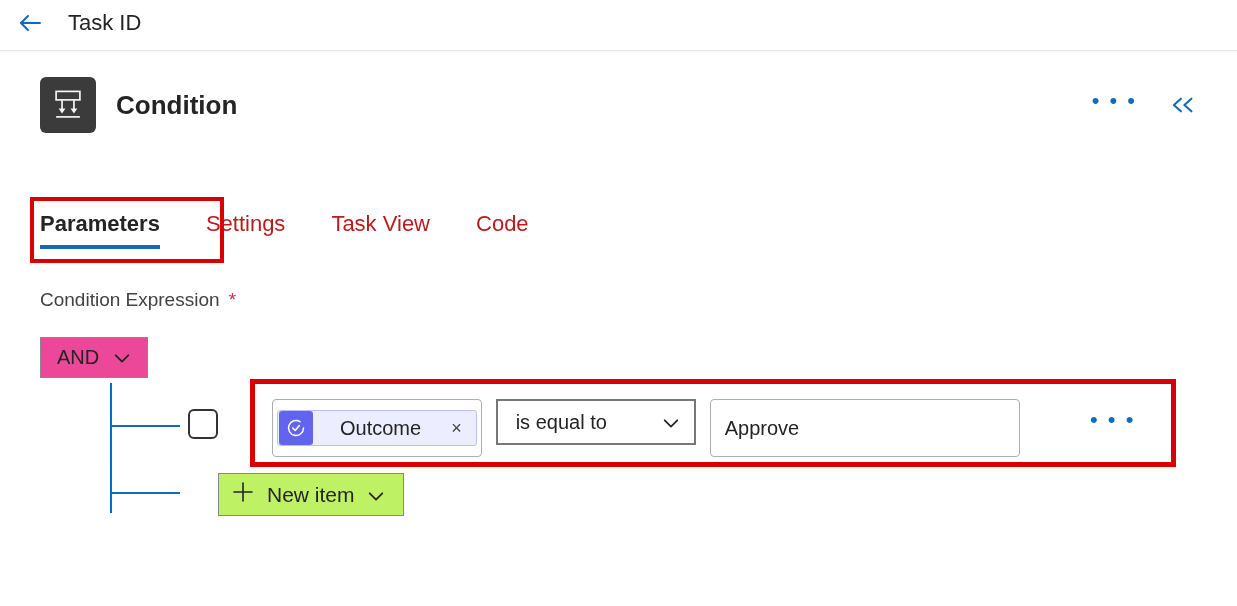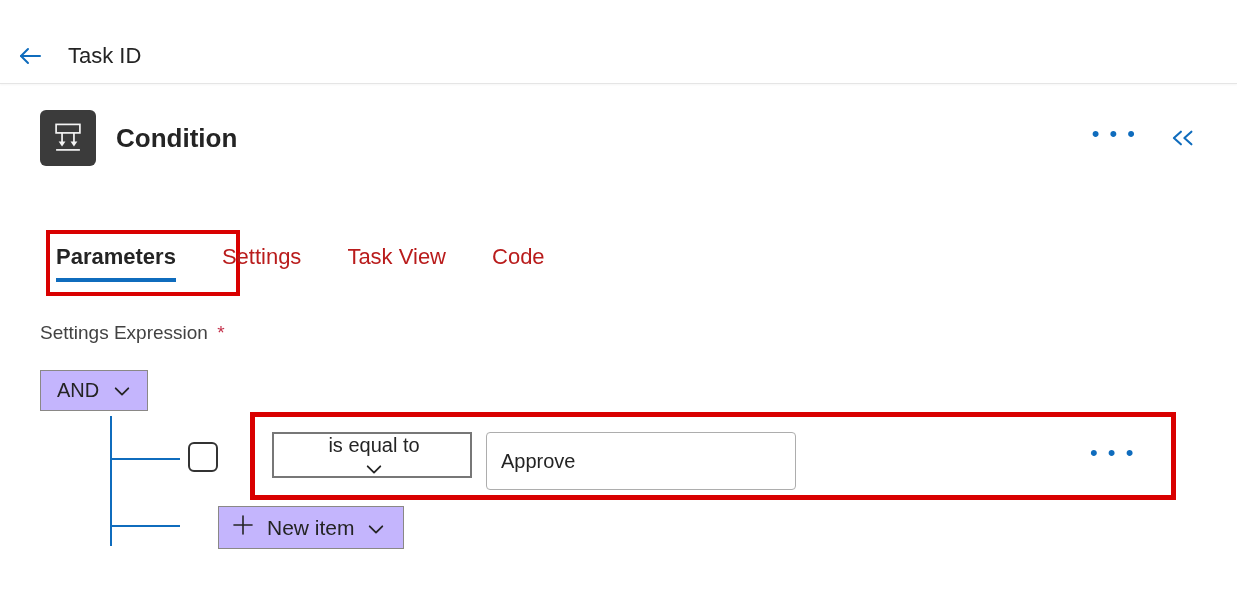--- a/index.html
+++ b/index.html
@@ -12,21 +12,20 @@
       overflow: hidden;
     }
     
     .top-bar {
       display: flex;
       align-items: center;
       padding: 10px 18px 14px 18px;
       border-bottom: 1px solid #e5e5e5;
       box-shadow: 0 1px 2px rgba(0,0,0,0.04);
       gap: 26px;
-      margin-top: 33px;
     }
     .back-arrow {
       color: #0f6cbd;
       cursor: pointer;
       display: flex;
       align-items: center;
     }
     .back-arrow svg { width: 24px; height: 24px; }
     .top-title {
       font-size: 22px;
@@ -77,21 +76,20 @@
       display: flex;
       align-items: center;
     }
     .collapse-btn svg { width: 28px; height: 22px; }
     
     .tabs {
       display: flex;
       gap: 46px;
       margin-top: 78px;
       position: relative;
-      margin-left: 16px;
     }
     .tab {
       font-size: 22px;
       font-weight: 400;
       color: #b91c1c;
       cursor: pointer;
       padding-bottom: 10px;
       position: relative;
     }
     .tab.active {
@@ -133,21 +131,21 @@
     }
     .and-box {
       display: inline-flex;
       align-items: center;
       gap: 14px;
       border: 1px solid #8a8886;
       padding: 8px 16px;
       font-size: 20px;
       color: #242424;
       cursor: pointer;
-      background: #c4b5fd;
+      background: #ec4899;
     }
     .chev-down-sm svg { width: 18px; height: 12px; }
     
     .tree-vert {
       position: absolute;
       left: 70px;
       top: 46px;
       width: 0;
       height: 130px;
       border-left: 2px solid #0f6cbd;
@@ -241,21 +239,20 @@
       align-items: center;
       justify-content: space-between;
       border: 2px solid #777;
       padding: 0 14px 0 18px;
       font-size: 20px;
       color: #242424;
       width: 200px;
       height: 46px;
       cursor: pointer;
       background: #fff;
-      flex-direction: column;
     }
     .value-box {
       border: 1px solid #adadad;
       border-radius: 4px;
       height: 58px;
       width: 310px;
       padding: 0 14px;
       font-size: 20px;
       color: #242424;
       display: flex;
@@ -276,21 +273,21 @@
       position: absolute;
       left: 178px;
       top: 136px;
       display: inline-flex;
       align-items: center;
       gap: 12px;
       border: 1px solid #8a8886;
       padding: 6px 18px 6px 12px;
       font-size: 21px;
       color: #242424;
-      background: #c4b5fd;
+      background: #bef264;
       cursor: pointer;
       text-align: right;
     }
     .plus-icon svg { width: 24px; height: 24px; }
   </style>
 </head>
 <body>
 
 <div class="top-bar">
   <div class="back-arrow">
@@ -328,21 +325,21 @@
 
   <div class="tabs">
     <div class="tabs-highlight-box"></div>
     <div class="tab active">Parameters</div>
     <div class="tab">Settings</div>
     <div class="tab">Task View</div>
     <div class="tab">Code</div>
   </div>
 
   <div class="section-label">
-    <span>Settings Expression</span>
+    <span>Condition Expression</span>
     <span class="required-asterisk">*</span>
   </div>
 
   <div class="expr-area">
     <div class="and-box">
       <span>AND</span>
       <span class="chev-down-sm">
         <svg viewBox="0 0 20 12" fill="none" stroke="#242424" stroke-width="2" stroke-linecap="round" stroke-linejoin="round">
             <polyline points="3,3 10,10 17,3"></polyline>
           </svg>
@@ -351,20 +348,32 @@
 
     <div class="tree-vert"></div>
     <div class="tree-h1"></div>
     <div class="tree-h2"></div>
 
     <div class="row-checkbox"></div>
 
     <div class="row-highlight"></div>
 
     <div class="cond-row">
+      <div class="token-box">
+        <div class="token-inner">
+          <div class="token-icon">
+            <svg viewBox="0 0 24 24" fill="none" stroke="#ffffff" stroke-width="1.8" stroke-linecap="round" stroke-linejoin="round">
+              <path d="M21 12a9 9 0 1 1 -4 -7.5"></path>
+              <polyline points="8,12 11,15 16,9"></polyline>
+            </svg>
+          </div>
+          <span class="token-label">Outcome</span>
+          <span class="token-close">×</span>
+        </div>
+      </div>
       <div class="operator-box">
         <span>is equal to</span>
         <span class="chev-down-sm">
           <svg viewBox="0 0 20 12" fill="none" stroke="#242424" stroke-width="2" stroke-linecap="round" stroke-linejoin="round">
               <polyline points="3,3 10,10 17,3"></polyline>
             </svg>
         </span>
       </div>
       <div class="value-box">
         <span>Approve</span>

